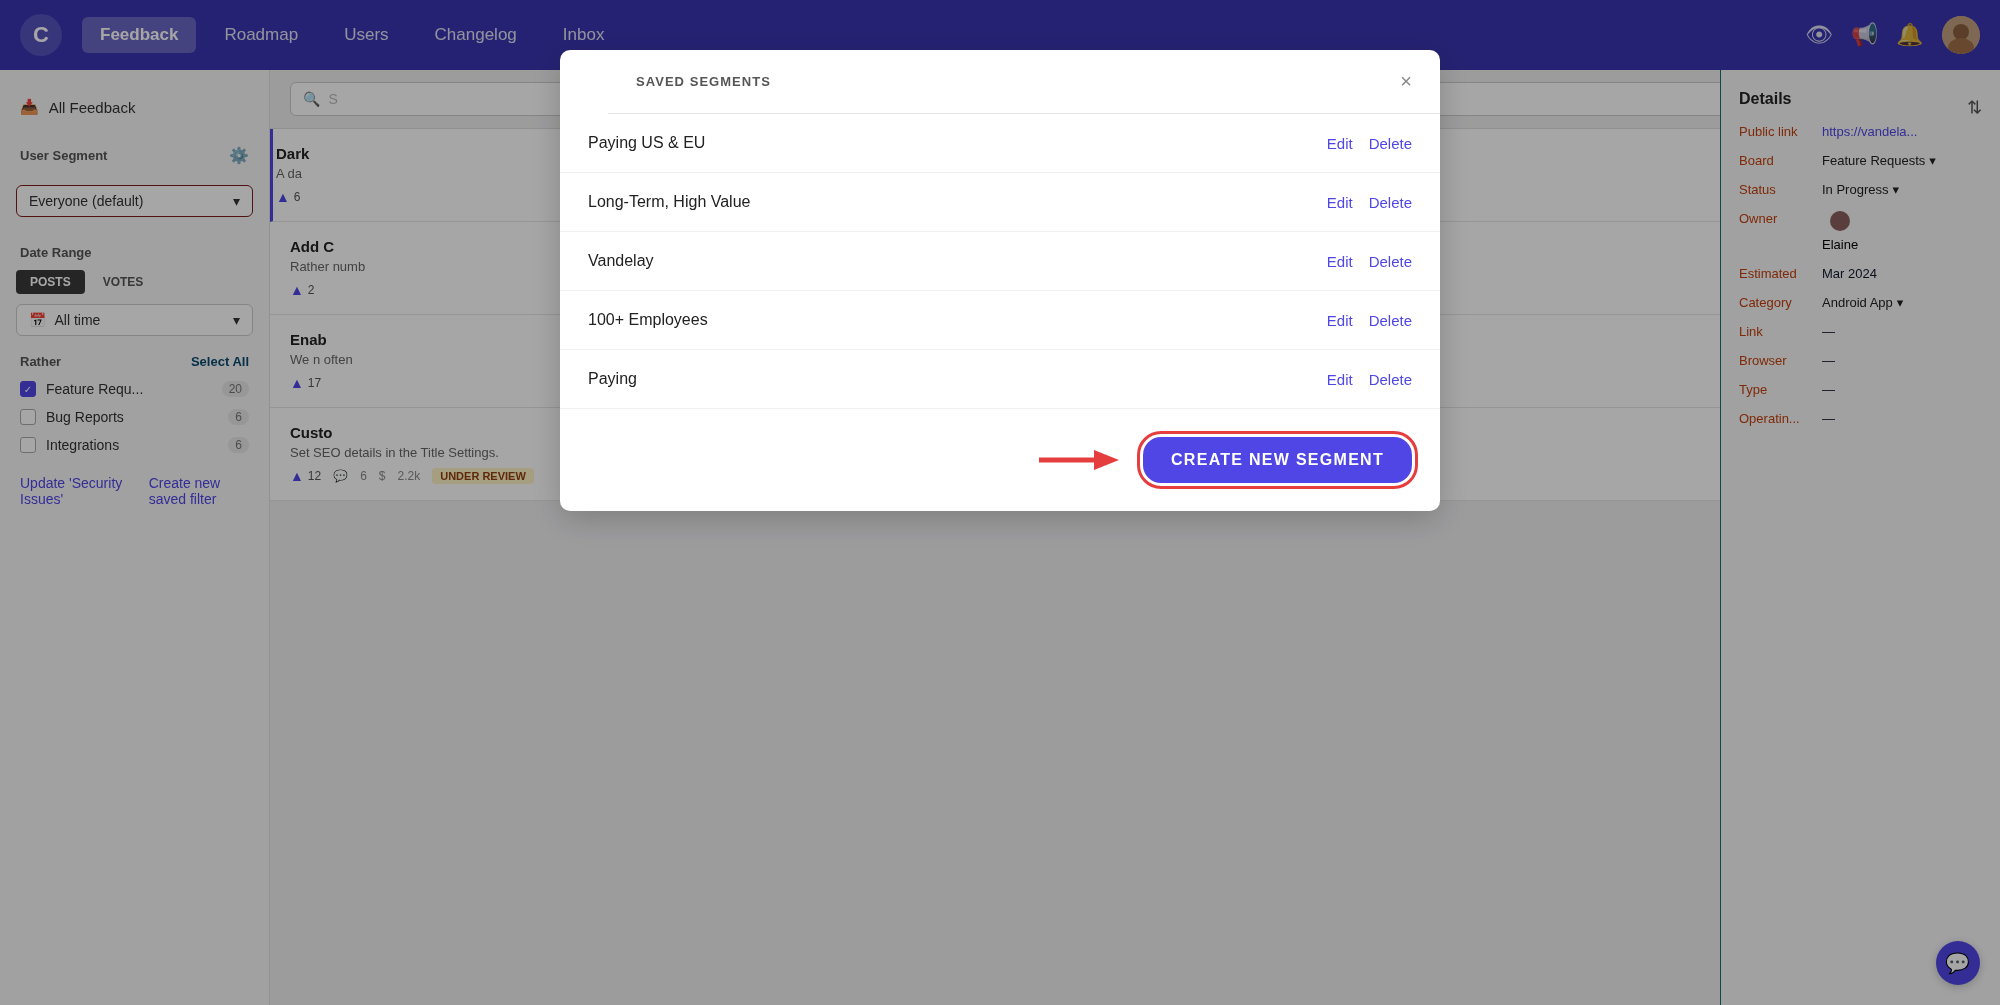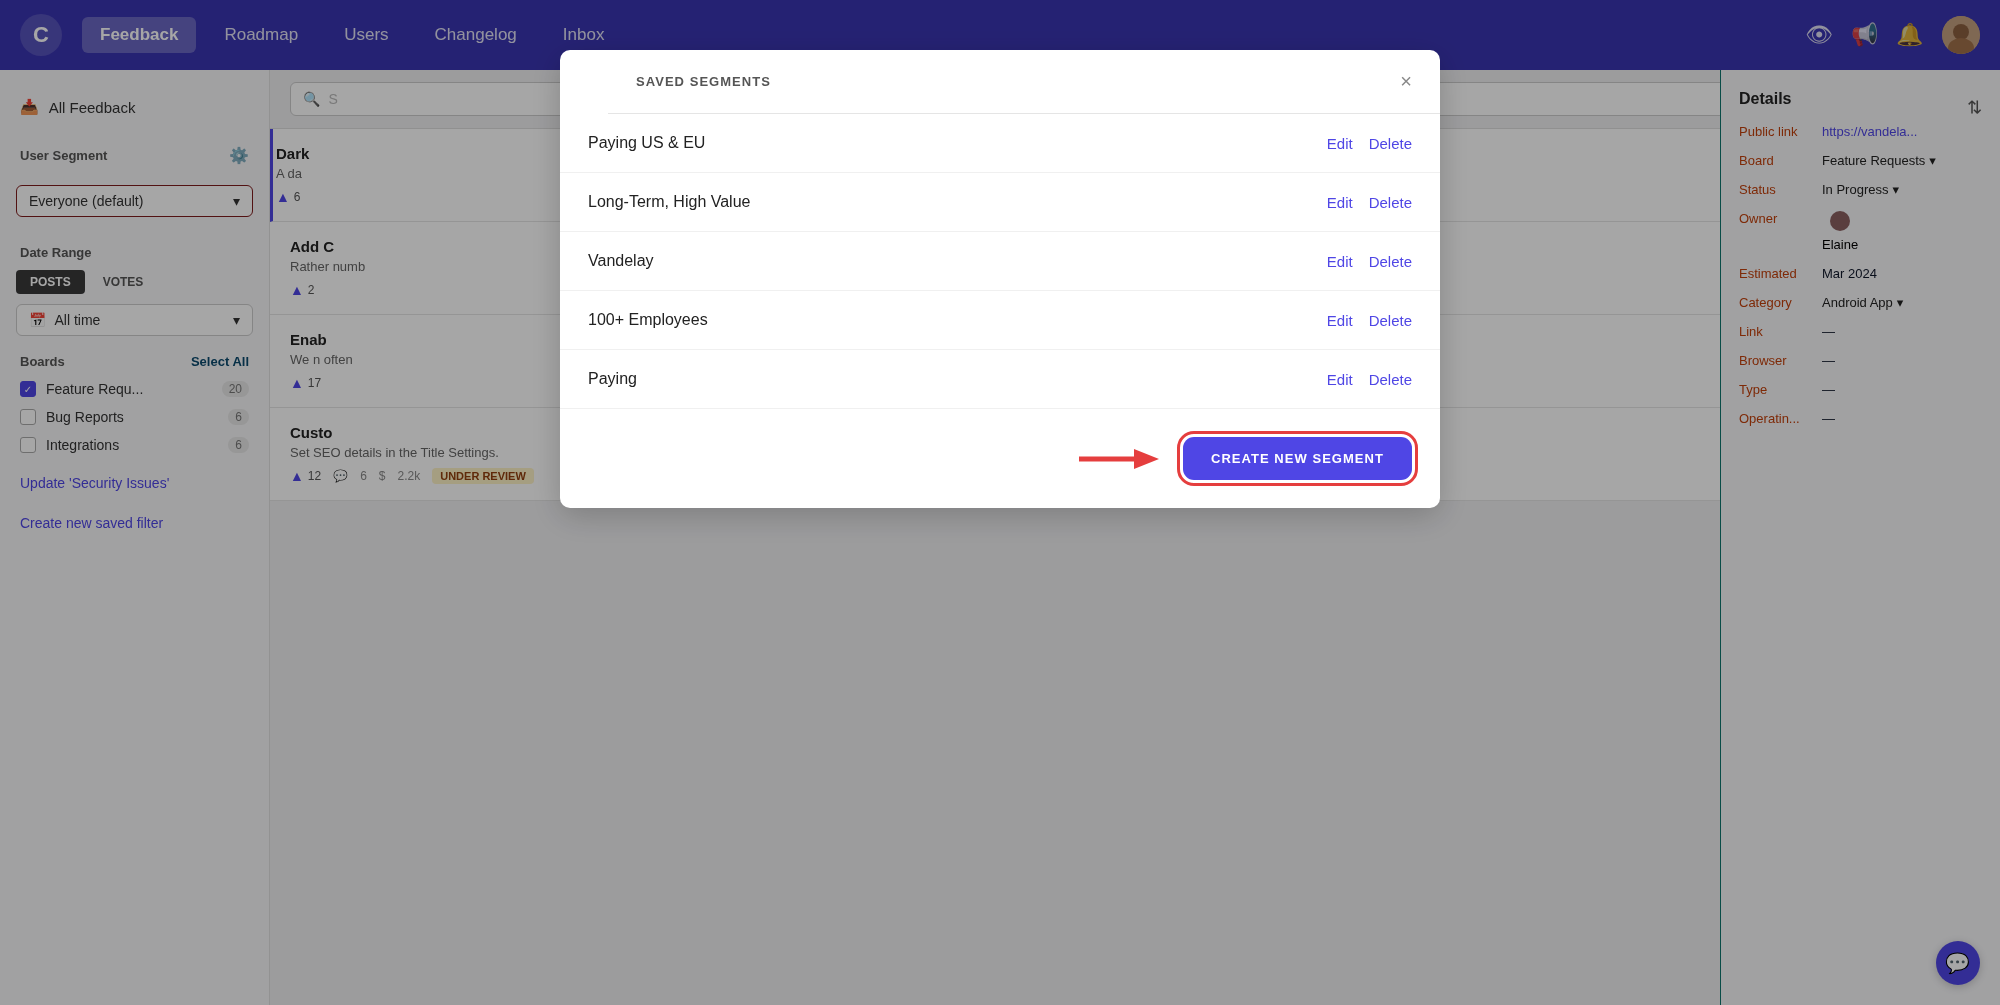--- a/index.html
+++ b/index.html
@@ -135,21 +135,21 @@
       display: flex; align-items: center; justify-content: center;
       cursor: pointer; flex-shrink: 0;
     }
     .board-checkbox.checked { background: #4f46e5; border-color: #4f46e5; color: white; font-size: 10px; }
     .board-count {
       margin-left: auto;
       font-size: 12px; color: #777;
       background: #e8e8e8;
       padding: 1px 7px; border-radius: 10px;
     }
-    .sidebar-links { padding: 16px 20px 0; display: flex; flex-direction: column; gap: 24px; }
+    .sidebar-links { padding: 16px 20px 0; display: flex; flex-direction: row; gap: 24px; }
     .sidebar-link { color: #4f46e5; font-size: 14px; cursor: pointer; text-decoration: none; }
 
     
     .content-area {
       flex: 1;
       background: #f0f0f2;
       padding: 0;
       overflow-y: auto;
       position: relative;
     }
@@ -249,23 +249,23 @@
       padding: 28px;
       display: flex; justify-content: flex-end; align-items: center; gap: 24px;
     }
     .arrow-container {
       display: flex; align-items: center; gap: 0;
     }
     .create-segment-btn {
       background: #4f46e5;
       color: white;
       border: none;
-      border-radius: 11px;
+      border-radius: 18px;
       padding: 14px 28px;
-      font-size: 13px;
+      font-size: 16px;
       font-weight: 700;
       letter-spacing: 0.08em;
       text-transform: uppercase;
       cursor: pointer;
       outline: 3px solid #e53e3e;
       outline-offset: 3px;
     }
 
     
     .left-border-highlight {
@@ -321,21 +321,21 @@
       <button class="date-tab active">POSTS</button>
       <button class="date-tab inactive">VOTES</button>
     </div>
     <div class="date-all-time">
       <span>📅</span>
       <span>All time</span>
       <span style="margin-left:auto">▾</span>
     </div>
 
     <div class="boards-label">
-      <span>Boards</span>
+      <span>Rather</span>
       <span class="sidebar-select-label">Select All</span>
     </div>
 
     <div class="board-item">
       <div class="board-checkbox checked">✓</div>
       <span>Feature Requ...</span>
       <span class="board-count">20</span>
     </div>
     <div class="board-item">
       <div class="board-checkbox"></div>

